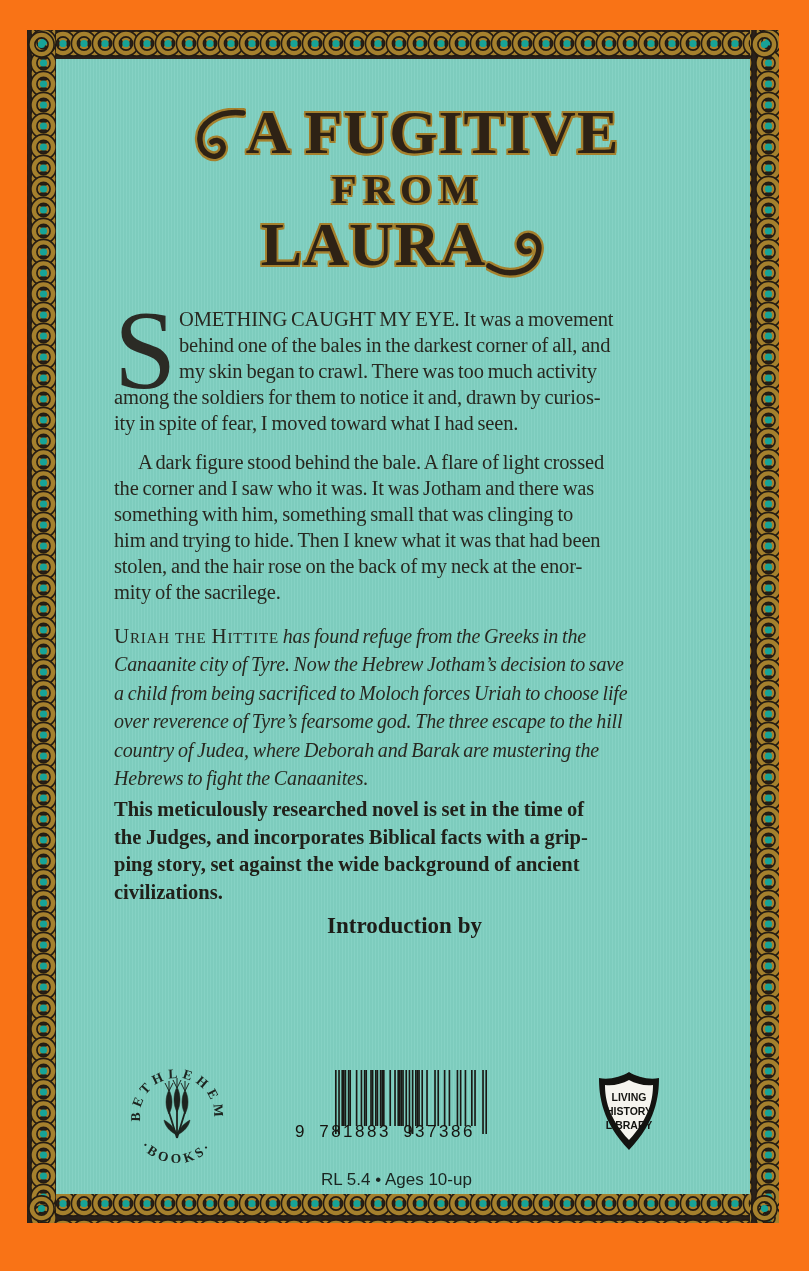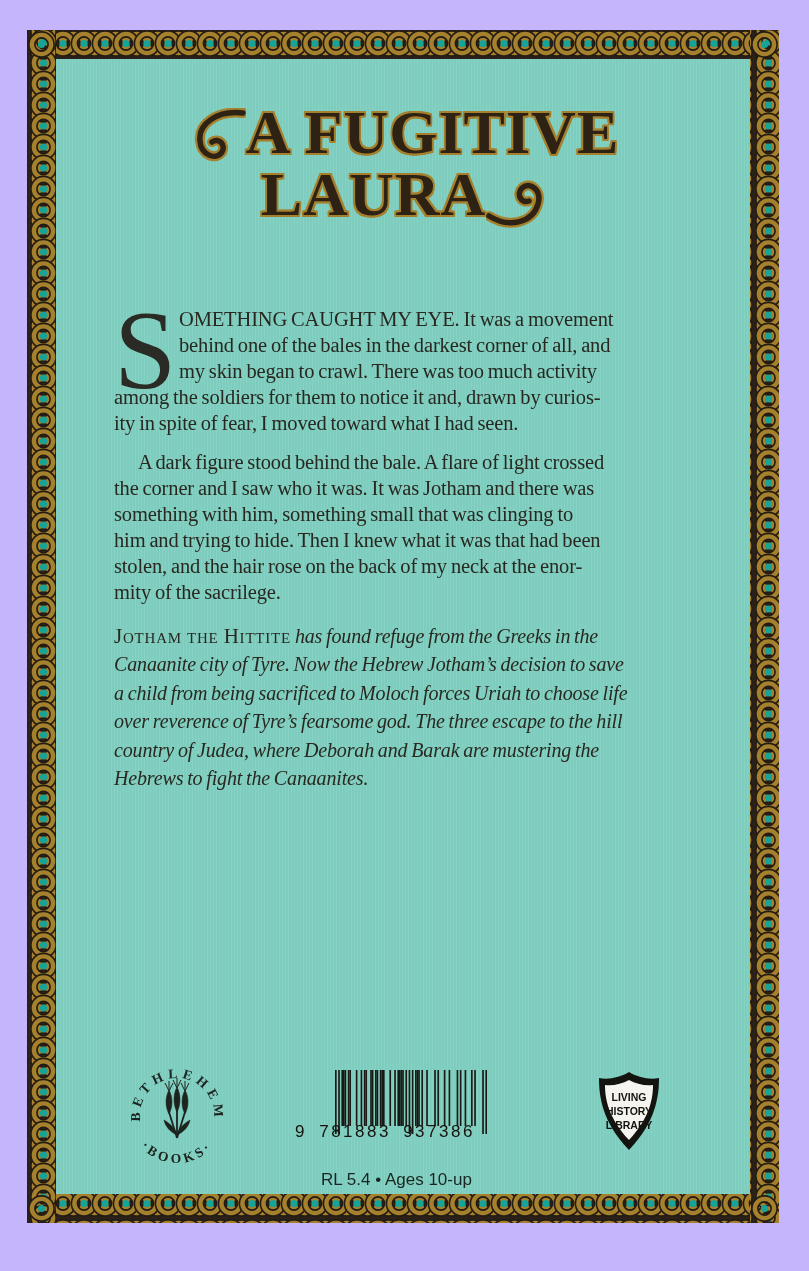--- a/index.html
+++ b/index.html
@@ -1,18 +1,18 @@
 <!DOCTYPE html>
 <html><head>
 <meta charset="utf-8">
 <style>
   html,body { margin:0; padding:0; background:#1b1510; }
   .page {
     position:relative; width:809px; height:1271px;
-    background:#c4b5fd; overflow:hidden;
+    background:#f97316; overflow:hidden;
     font-family:"Liberation Serif", serif;
   }
   .panel {
     position:absolute; left:54px; top:57px; width:699px; height:1139px;
     background:#7fd0c1;
   }
   .panel::after {
     content:""; position:absolute; inset:0; pointer-events:none;
     background:repeating-linear-gradient(90deg, rgba(255,255,255,0.05) 0 1px, rgba(0,0,0,0.02) 1px 3px);
   }
@@ -111,20 +111,21 @@
   </svg>
 
   <div class="title-block">
     <div class="t1">
       <svg width="56" height="54" viewBox="0 0 56 54">
         <path d="M53,5 C27,2 8,16 10,33 C11,47 26,53 32,44 C36,37 29,29 22,34" fill="none" stroke="#a5802d" stroke-width="10" stroke-linecap="round"></path>
         <path d="M53,5 C27,2 8,16 10,33 C11,47 26,53 32,44 C36,37 29,29 22,34" fill="none" stroke="#2e2215" stroke-width="5.5" stroke-linecap="round"></path>
       </svg>
       <span class="gold-out">A FUGITIVE</span>
     </div>
+    <div class="t2 gold-out">FROM</div>
     <div class="t3">
       <span class="gold-out">LAURA</span>
       <svg width="62" height="50" viewBox="0 0 62 50">
         <path d="M3,36 C24,49 47,42 52,24 C56,10 44,1 36,8 C30,14 35,24 43,21" fill="none" stroke="#a5802d" stroke-width="10" stroke-linecap="round"></path>
         <path d="M3,36 C24,49 47,42 52,24 C56,10 44,1 36,8 C30,14 35,24 43,21" fill="none" stroke="#2e2215" stroke-width="5.5" stroke-linecap="round"></path>
       </svg>
     </div>
   </div>
 
   <p class="copy" id="p1"><span class="dropcap">S</span><span>OMETHING CAUGHT MY EYE. It was a movement
@@ -133,29 +134,34 @@
 among the soldiers for them to notice it and, drawn by curios-
 ity in spite of fear, I moved toward what I had seen.</span></p>
 
   <p class="copy" id="p2">A dark figure stood behind the bale. A flare of light crossed
 the corner and I saw who it was. It was Jotham and there was
 something with him, something small that was clinging to
 him and trying to hide. Then I knew what it was that had been
 stolen, and the hair rose on the back of my neck at the enor-
 mity of the sacrilege.</p>
 
-  <p class="copy" id="synopsis"><span class="syn-lead">Jotham the Hittite</span><span> has found refuge from the Greeks in the
+  <p class="copy" id="synopsis"><span class="syn-lead">Uriah the Hittite</span><span> has found refuge from the Greeks in the
 Canaanite city of Tyre. Now the Hebrew Jotham’s decision to save
 a child from being sacrificed to Moloch forces Uriah to choose life
 over reverence of Tyre’s fearsome god. The three escape to the hill
 country of Judea, where Deborah and Barak are mustering the
 Hebrews to fight the Canaanites.</span></p>
 
+  <p class="copy" id="blurb">This meticulously researched novel is set in the time of
+the Judges, and incorporates Biblical facts with a grip-
+ping story, set against the wide background of ancient
+civilizations.</p>
 
   <div class="intro-block">
+    <div class="intro-label">Introduction by</div>
   </div>
 
   <div class="logo-wrap">
     <svg width="102" height="102" viewBox="0 0 102 102">
       <defs>
         <path id="arcTop" d="M16.2,63.7 A37,37 0 1 1 85.8,63.7" fill="none"></path>
         <path id="arcBot" d="M11.7,78.5 A48,48 0 0 0 90.3,78.5" fill="none"></path>
       </defs>
       <text font-family="Liberation Serif, serif" font-size="13.5" font-weight="bold" letter-spacing="4.5" fill="#1d241f">
         <textPath href="#arcTop" startOffset="50%" text-anchor="middle">BETHLEHEM</textPath>

